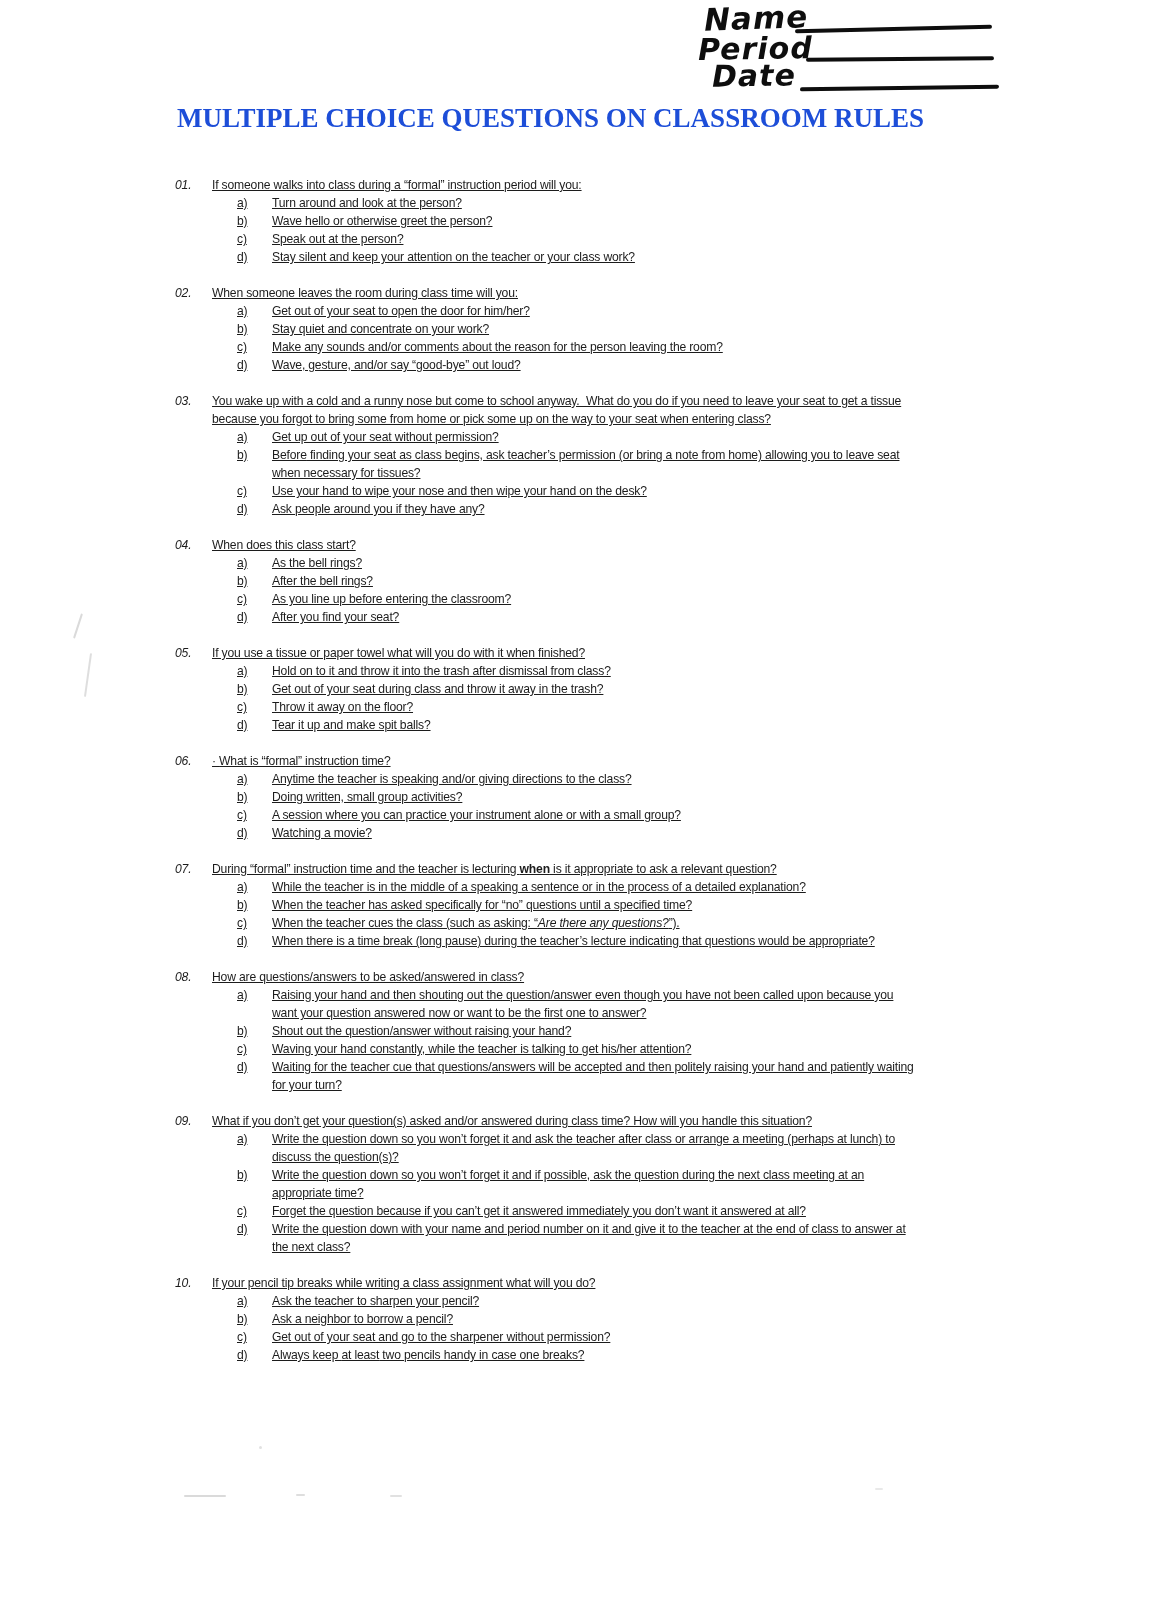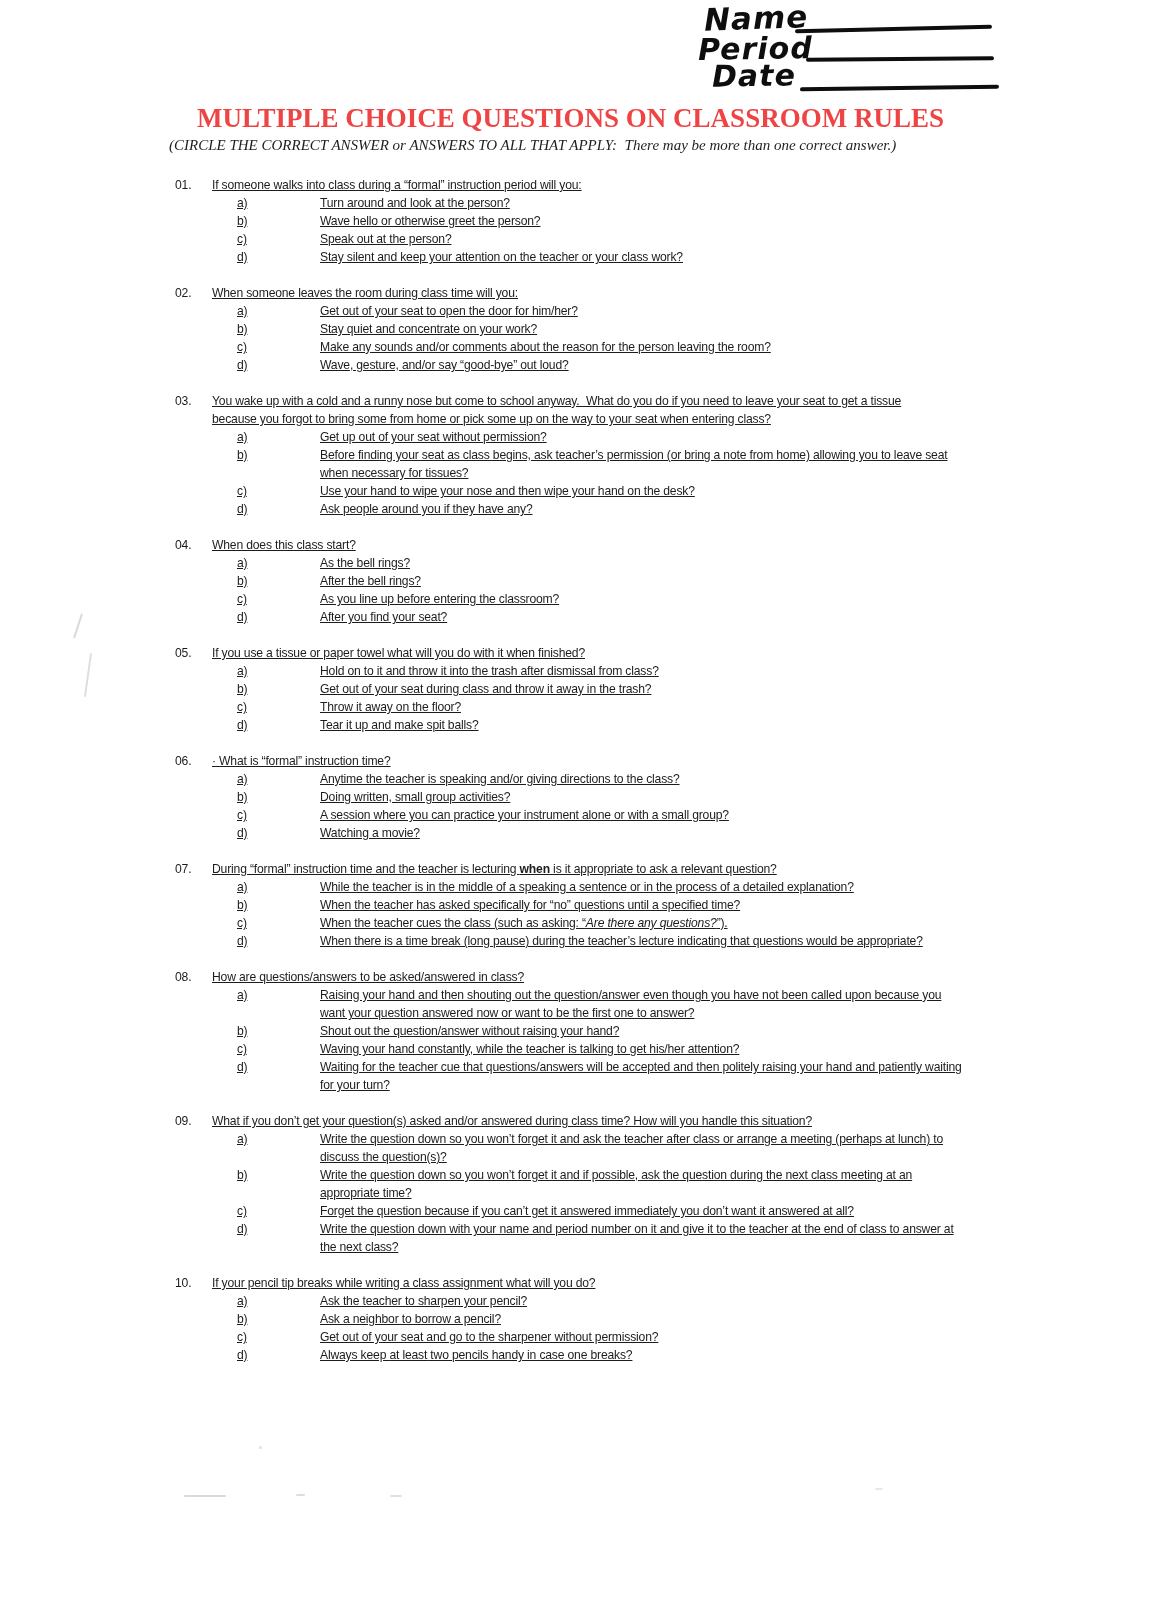--- a/index.html
+++ b/index.html
@@ -17,39 +17,39 @@
   #name-label{left:704px;top:0px;font-size:31px;transform:rotate(-2deg);}
   #period-label{left:698px;top:31px;font-size:30px;transform:rotate(-1deg);}
   #date-label{left:712px;top:58px;font-size:30px;transform:rotate(-1deg);}
   #name-line{left:795px;top:27px;width:197px;transform:rotate(-1.3deg);}
   #period-line{left:806px;top:57px;width:188px;transform:rotate(-0.4deg);}
   #date-line{left:800px;top:86px;width:199px;transform:rotate(-0.8deg);}
 
   .title{
     position:absolute;left:177px;top:103px;
     font-family:"Liberation Serif","DejaVu Serif",serif;font-weight:700;font-size:27px;
-    color:#ef4444;white-space:pre;margin-left:20px;
+    color:#1d4ed8;white-space:pre;
   }
   .subtitle{
     position:absolute;left:169px;top:137px;
     font-family:"Liberation Serif","DejaVu Serif",serif;font-style:italic;font-size:15px;
     color:#1e1e1e;white-space:pre;
   }
 
   .questions{
     position:absolute;left:175px;top:176px;width:930px;
     font-size:13.5px;line-height:18px;letter-spacing:-0.2px;color:#1c1c1c;
   }
   .question{display:flex;margin-bottom:18px;}
-  .qnum{flex:0 0 37px;}
+  .qnum{flex:0 0 37px;font-style:italic;}
   .qbody{flex:1;min-width:0;text-decoration:underline;}
   .tline{white-space:pre;transform:scaleX(0.9);transform-origin:0 50%;}
   .opt{display:flex;}
   .opt-letter{flex:0 0 35px;margin-left:25px;}
-  .opt-lines{flex:1;min-width:0;margin-left:48px;}
+  .opt-lines{flex:1;min-width:0;}
   .seg-b{font-weight:700;}
   .seg-u{text-decoration:underline;}
   .seg-i{font-style:italic;}
 
   
   .mark{position:absolute;background:#b5b5b5;border-radius:2px;}
   #pencil-mark-1{left:77px;top:613px;width:2px;height:26px;transform:rotate(18deg);opacity:.5;}
   #pencil-mark-2{left:87px;top:653px;width:2px;height:44px;transform:rotate(8deg);opacity:.45;}
   #speck-1{left:259px;top:1446px;width:3px;height:3px;border-radius:50%;opacity:.4;}
   #smudge-1{left:184px;top:1495px;width:42px;height:2px;opacity:.5;}
@@ -65,21 +65,20 @@
   <span class="hand-label" id="name-label">Name</span>
   <div class="hand-line" id="name-line"></div>
 
   <span class="hand-label" id="period-label">Period</span>
   <div class="hand-line" id="period-line"></div>
 
   <span class="hand-label" id="date-label">Date</span>
   <div class="hand-line" id="date-line"></div>
 
   <div class="title">MULTIPLE CHOICE QUESTIONS ON CLASSROOM RULES</div>
-  <div class="subtitle">(CIRCLE THE CORRECT ANSWER or ANSWERS TO ALL THAT APPLY:  There may be more than one correct answer.)</div>
 
   <div class="questions">
       <div class="question">
         <div class="qnum">
           <div class="tline"><span>01.</span></div>
         </div>
         <div class="qbody">
           <div class="tline"><span>If someone walks into class during a “formal” instruction period will you:</span></div>
           <div class="opt">
             <div class="opt-letter">

